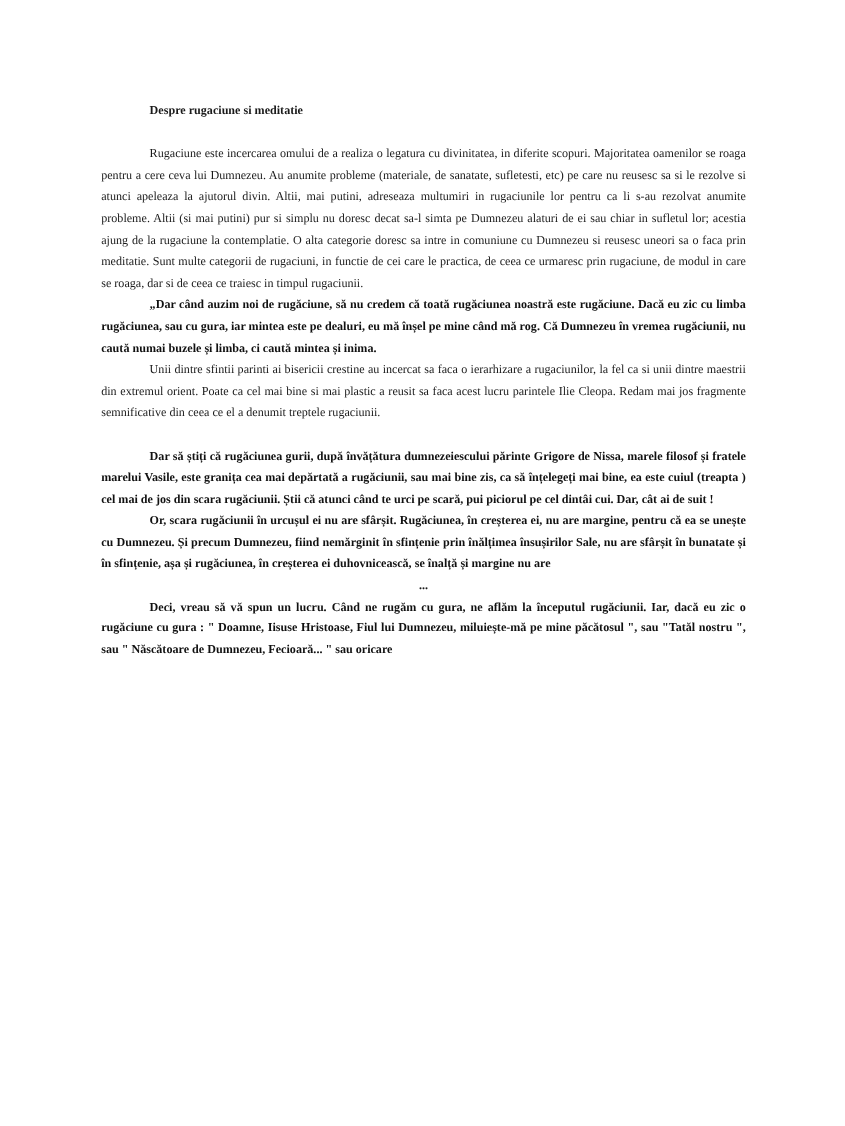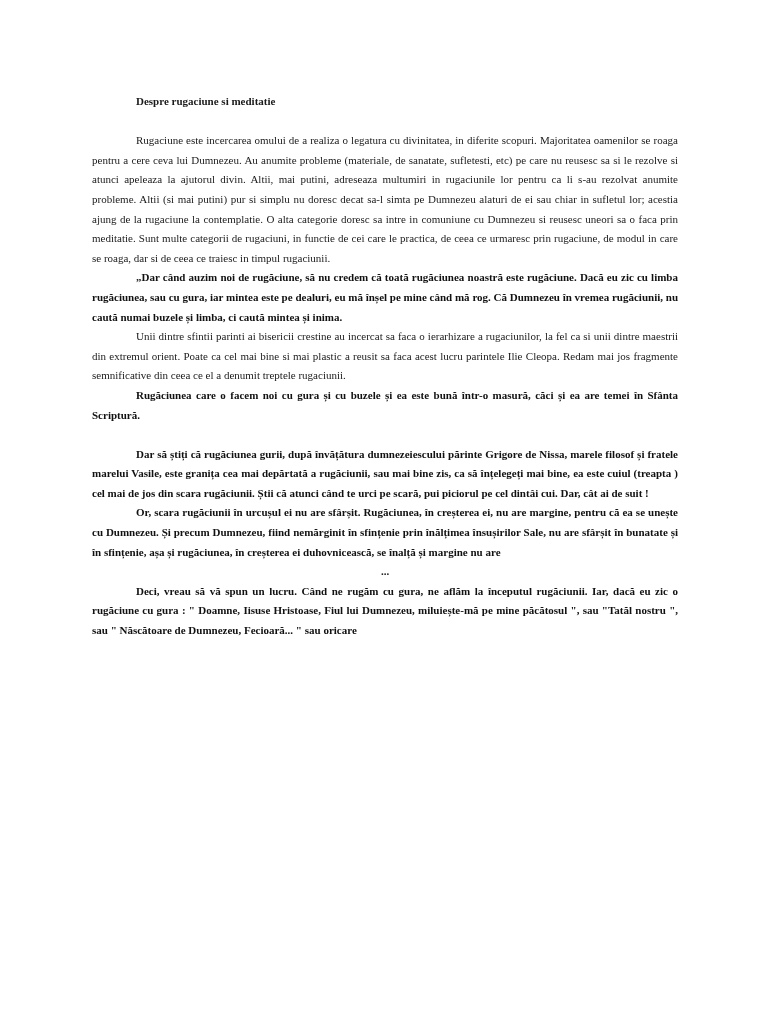--- a/index.html
+++ b/index.html
@@ -16,19 +16,18 @@
   .center { text-align: center; text-indent: 0; font-weight: bold; margin: 0; }
 </style>
 </head>
 <body>
 
 <div class="page">
   <p class="title">Despre rugaciune si meditatie</p>
   <p class="para">Rugaciune este incercarea omului de a realiza o legatura cu divinitatea, in diferite scopuri. Majoritatea oamenilor se roaga pentru a cere ceva lui Dumnezeu. Au anumite probleme (materiale, de sanatate, sufletesti, etc) pe care nu reusesc sa si le rezolve si atunci apeleaza la ajutorul divin. Altii, mai putini, adreseaza multumiri in rugaciunile lor pentru ca li s-au rezolvat anumite probleme. Altii (si mai putini) pur si simplu nu doresc decat sa-l simta pe Dumnezeu alaturi de ei sau chiar in sufletul lor; acestia ajung de la rugaciune la contemplatie. O alta categorie doresc sa intre in comuniune cu Dumnezeu si reusesc uneori sa o faca prin meditatie. Sunt multe categorii de rugaciuni, in functie de cei care le practica, de ceea ce urmaresc prin rugaciune, de modul in care se roaga, dar si de ceea ce traiesc in timpul rugaciunii.</p>
   <p class="para bold">„Dar când auzim noi de rugăciune, să nu credem că toată rugăciunea noastră este rugăciune. Dacă eu zic cu limba rugăciunea, sau cu gura, iar mintea este pe dealuri, eu mă înșel pe mine când mă rog. Că Dumnezeu în vremea rugăciunii, nu caută numai buzele și limba, ci caută mintea și inima.</p>
   <p class="para">Unii dintre sfintii parinti ai bisericii crestine au incercat sa faca o ierarhizare a rugaciunilor, la fel ca si unii dintre maestrii din extremul orient. Poate ca cel mai bine si mai plastic a reusit sa faca acest lucru parintele Ilie Cleopa. Redam mai jos fragmente semnificative din ceea ce el a denumit treptele rugaciunii.</p>
-  <p class="para bold">Rugăciunea care o facem noi cu gura și cu buzele și ea este bună într-o masură, căci și ea are temei în Sfânta Scriptură.</p>
   <div class="gap"></div>
   <p class="para bold">Dar să știți că rugăciunea gurii, după învățătura dumnezeiescului părinte Grigore de Nissa, marele filosof  și fratele marelui Vasile, este granița cea mai depărtată a rugăciunii, sau mai bine zis, ca să înțelegeți mai bine, ea este cuiul (treapta ) cel mai de jos din scara rugăciunii. Știi că atunci când te urci pe scară, pui piciorul pe cel dintâi cui. Dar, cât ai de suit !</p>
   <p class="para bold">Or, scara rugăciunii în urcușul ei nu are sfârșit. Rugăciunea, în creșterea ei, nu are margine, pentru că ea se unește cu Dumnezeu. Și precum Dumnezeu, fiind nemărginit în sfințenie prin înălțimea însușirilor Sale, nu are sfârșit în bunatate și în sfințenie, așa și rugăciunea, în creșterea ei duhovnicească, se înalță și margine nu are</p>
   <p class="center">...</p>
   <p class="para bold">Deci, vreau să vă spun un lucru. Când ne rugăm cu gura, ne aflăm la începutul rugăciunii. Iar, dacă eu zic o rugăciune cu gura : " Doamne, Iisuse Hristoase, Fiul lui Dumnezeu, miluiește-mă pe mine păcătosul ", sau "Tatăl nostru ", sau " Născătoare de Dumnezeu, Fecioară... " sau oricare</p>
 </div>
 
 </body></html>

